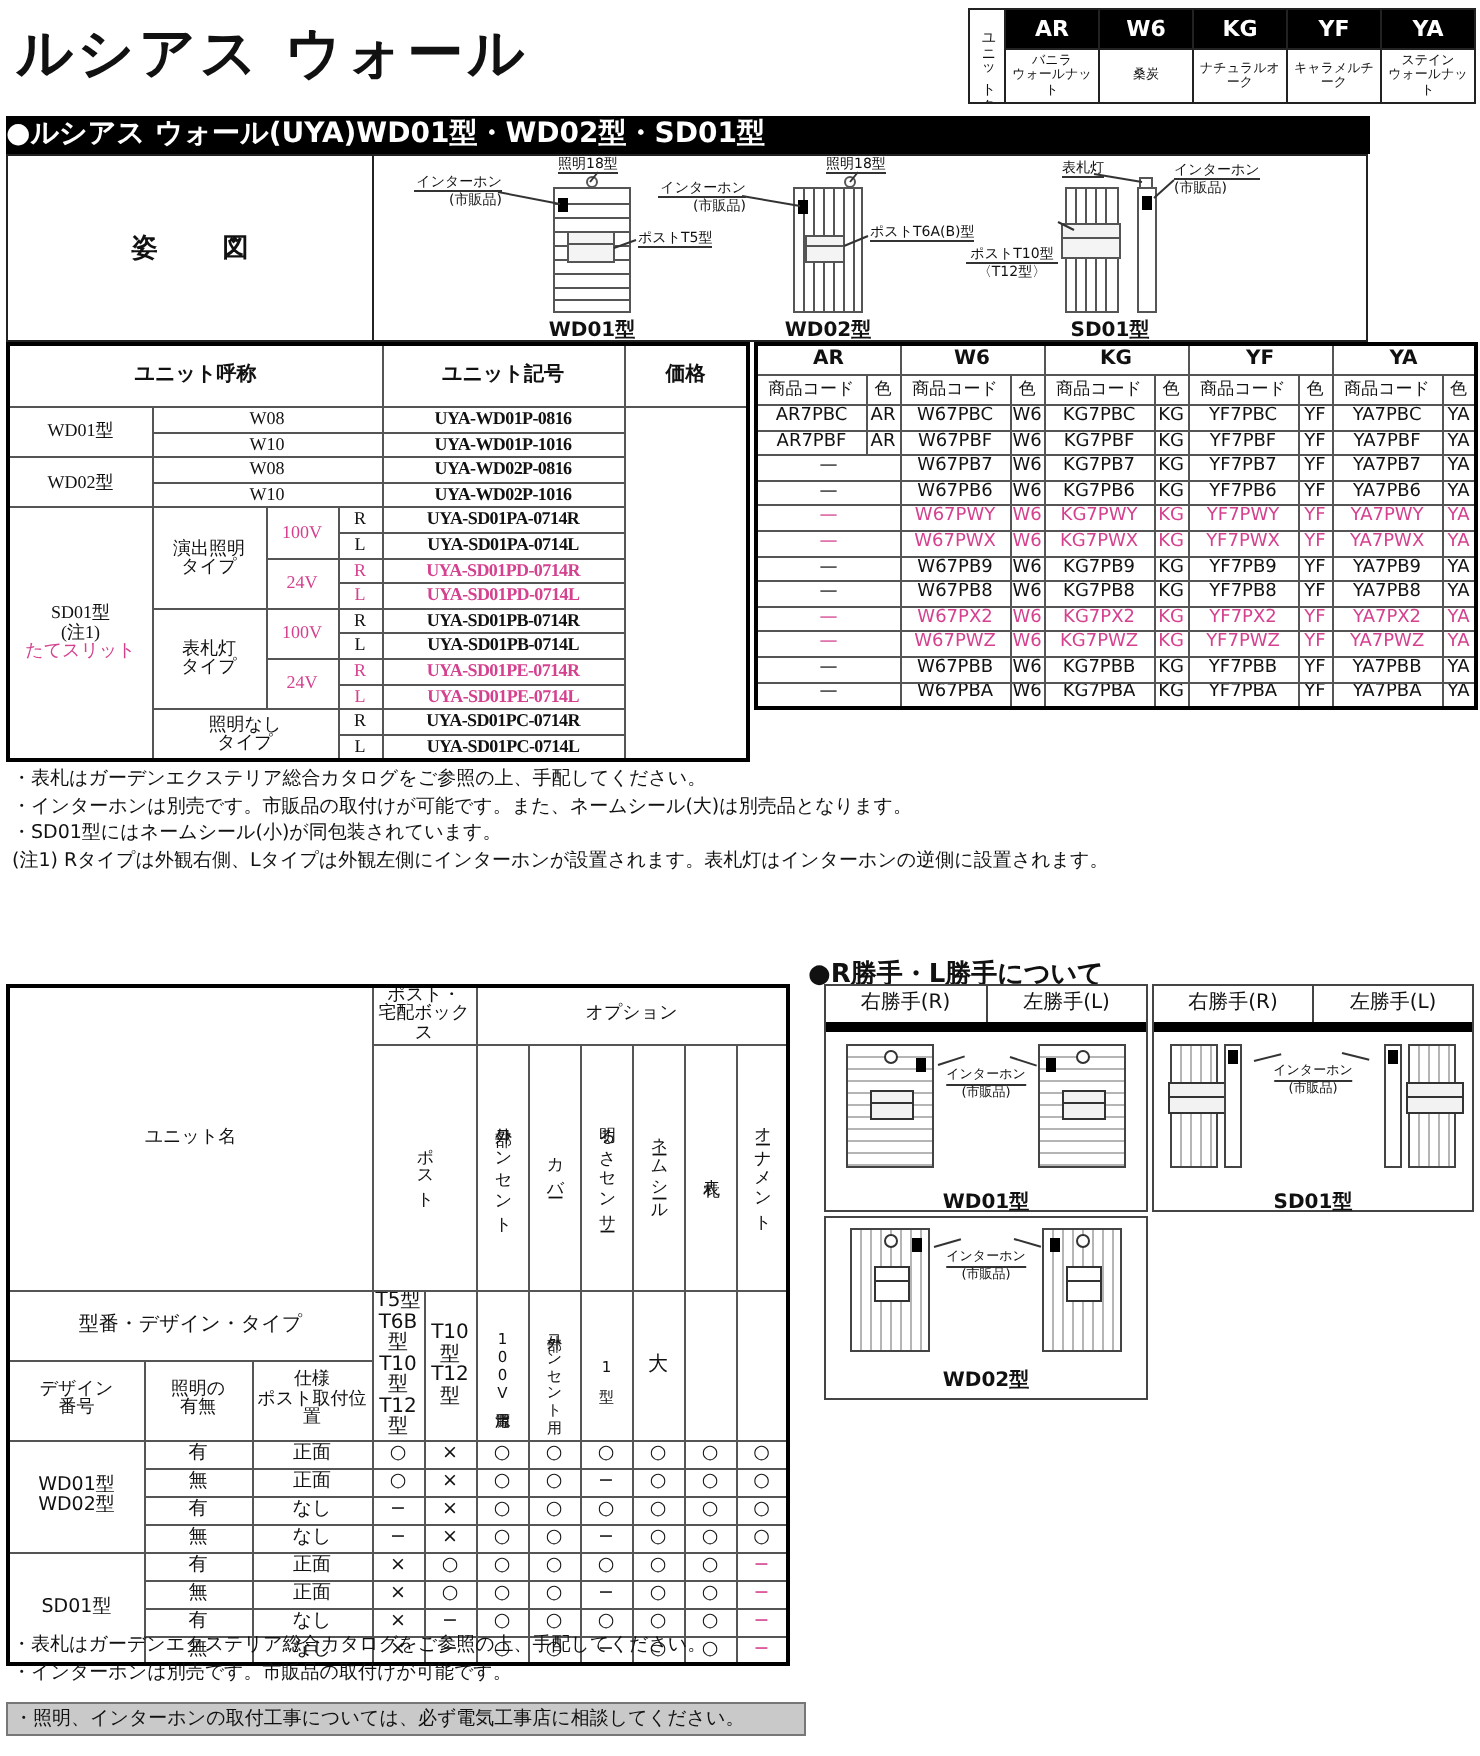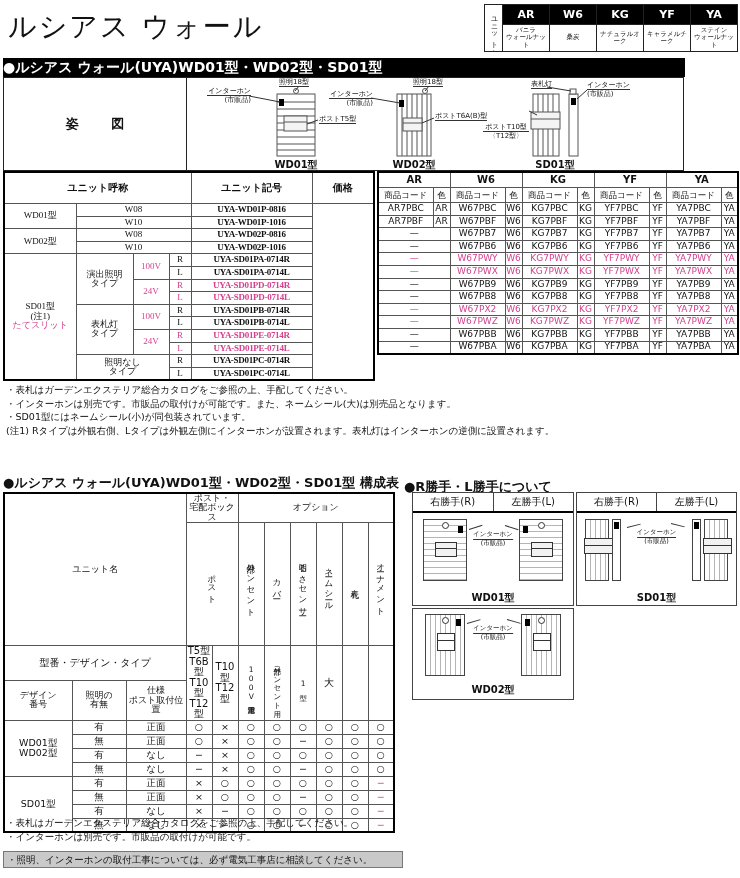--- a/index.html
+++ b/index.html
@@ -1,21 +1,21 @@
 <!DOCTYPE html>
 <html><head>
 <meta charset="utf-8">
 <style>
   html,body{margin:0;padding:0;background:#fff;}
   body{font-family:"DejaVu Sans",sans-serif;color:#111;}
   #page{position:relative;width:740px;height:878px;background:#fff;overflow:hidden;}
   .abs{position:absolute;}
   .pink{color:#d4418e !important;}
   
-  #title{left:8px;top:8px;font-size:28px;font-weight:normal;letter-spacing:2px;}
+  #title{left:8px;top:8px;font-size:28px;font-weight:bold;letter-spacing:2px;}
   
   #colorTable{left:484px;top:4px;border-collapse:collapse;table-layout:fixed;}
   #colorTable td{border:1px solid #222;text-align:center;padding:0;overflow:hidden;}
   #colorTable .vhead{width:17px;font-size:7px;}
   #colorTable .vhead div{writing-mode:vertical-rl;text-orientation:upright;margin:0 auto;line-height:1;letter-spacing:0px;}
   #colorTable .codeCell{width:46px;height:19px;background:#000;color:#fff;font-weight:bold;font-size:11px;}
   #colorTable .nameCell{height:26px;font-size:6.5px;line-height:7.5px;white-space:pre-line;}
   
   .blackbar{left:3px;top:58px;width:682px;height:19px;background:#000;color:#fff;font-size:14px;font-weight:bold;line-height:19px;padding-left:0;box-sizing:border-box;}
   .secTitle{font-size:13px;font-weight:bold;}
@@ -54,21 +54,21 @@
   #compTable tr.rd td{height:30px;font-size:9px;}
   #compTable tbody tr{height:14px;}
   #compTable tbody td{font-size:9.5px;}
   .vtext{writing-mode:vertical-rl;text-orientation:upright;margin:0 auto;font-size:8.5px;line-height:1;letter-spacing:1px;}
   .vtext.small{font-size:7.5px;letter-spacing:0;}
   .tinyList{font-size:6.5px;line-height:7px;white-space:pre-line;}
   .pbox{font-size:8px;line-height:9px;white-space:pre-line;}
   
   #rlTitle{left:404px;top:478px;}
   .rlPanel{position:absolute;border:1px solid #444;background:#fff;box-sizing:border-box;}
-  .rlHead{display:flex;height:18px;border-bottom:2px solid #000000;}
+  .rlHead{display:flex;height:18px;border-bottom:5px solid #000000;}
   .rlHead div{flex:1;text-align:center;font-size:10px;line-height:17px;}
   .rlHead div:first-child{border-right:1px solid #444;}
   .rlBody{position:relative;height:calc(100% - 18px);}
   .miniWallH{position:absolute;width:44px;height:62px;border:1px solid #444;background:repeating-linear-gradient(180deg,#fff 0 5px,#b5b5b5 5px 6px);box-sizing:border-box;}
   .miniWallV{position:absolute;width:40px;height:62px;border:1px solid #444;background:repeating-linear-gradient(90deg,#fff 0 4px,#b5b5b5 4px 5px);box-sizing:border-box;}
   .icm{position:absolute;width:5px;height:7px;background:#000;}
   .lampDot{position:absolute;width:5px;height:5px;border:1px solid #333;border-radius:50%;background:#fff;}
   .postBox{position:absolute;border:1px solid #333;background:#f2f2f2;}
   .postBox::after{content:"";position:absolute;left:0;right:0;top:40%;border-top:1px solid #333;}
   .rlLabel{position:absolute;font-size:6.5px;line-height:7.5px;text-align:center;left:50%;transform:translateX(-50%);}
@@ -446,21 +446,20 @@
           <td class="cc">YA</td>
         </tr>
       </tbody>
   </table>
 
   <div id="notes1" class="notes abs">・表札はガーデンエクステリア総合カタログをご参照の上、手配してください。
 ・インターホンは別売です。市販品の取付けが可能です。また、ネームシール(大)は別売品となります。
 ・SD01型にはネームシール(小)が同包装されています。
 (注1) Rタイプは外観右側、Lタイプは外観左側にインターホンが設置されます。表札灯はインターホンの逆側に設置されます。</div>
 
-  <div id="compTitle" class="secTitle abs">●ルシアス ウォール(UYA)WD01型・WD02型・SD01型 構成表</div>
   <table id="compTable" class="grid abs">
     <colgroup>
         <col style="width:68px">
         <col style="width:54px">
         <col style="width:60px">
         <col style="width:26px">
         <col style="width:26px">
         <col style="width:26px">
         <col style="width:26px">
         <col style="width:26px">

